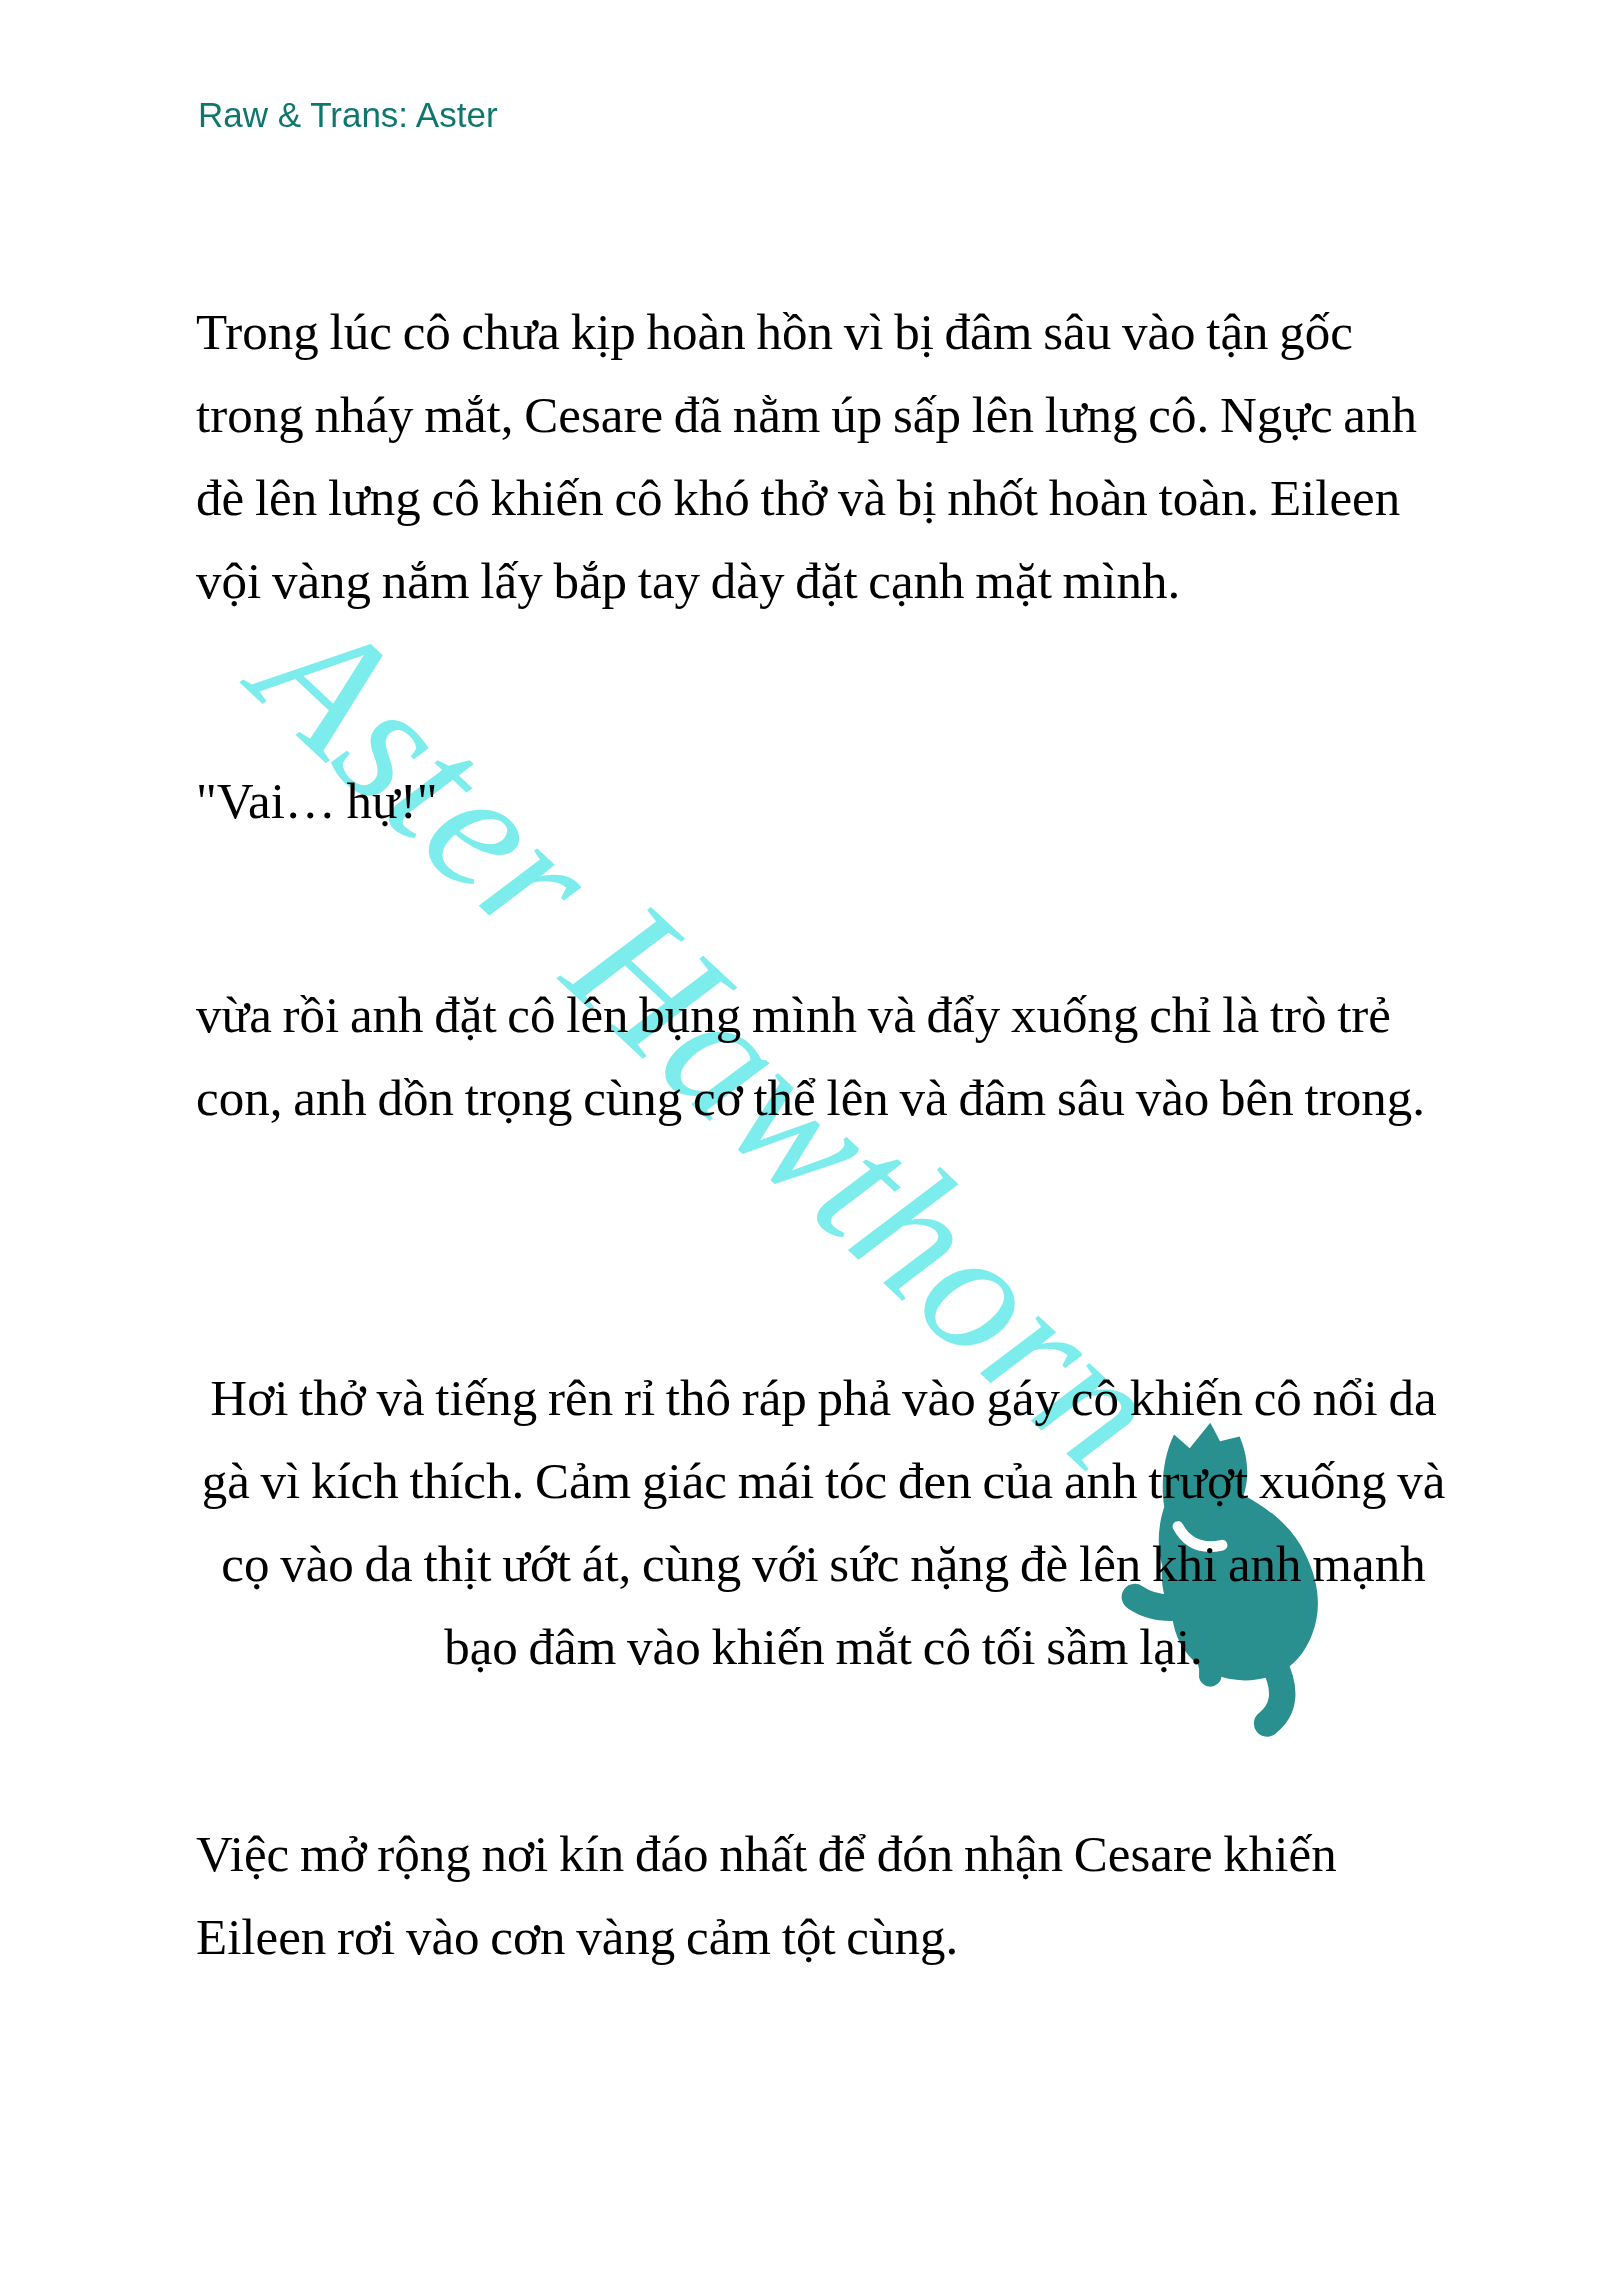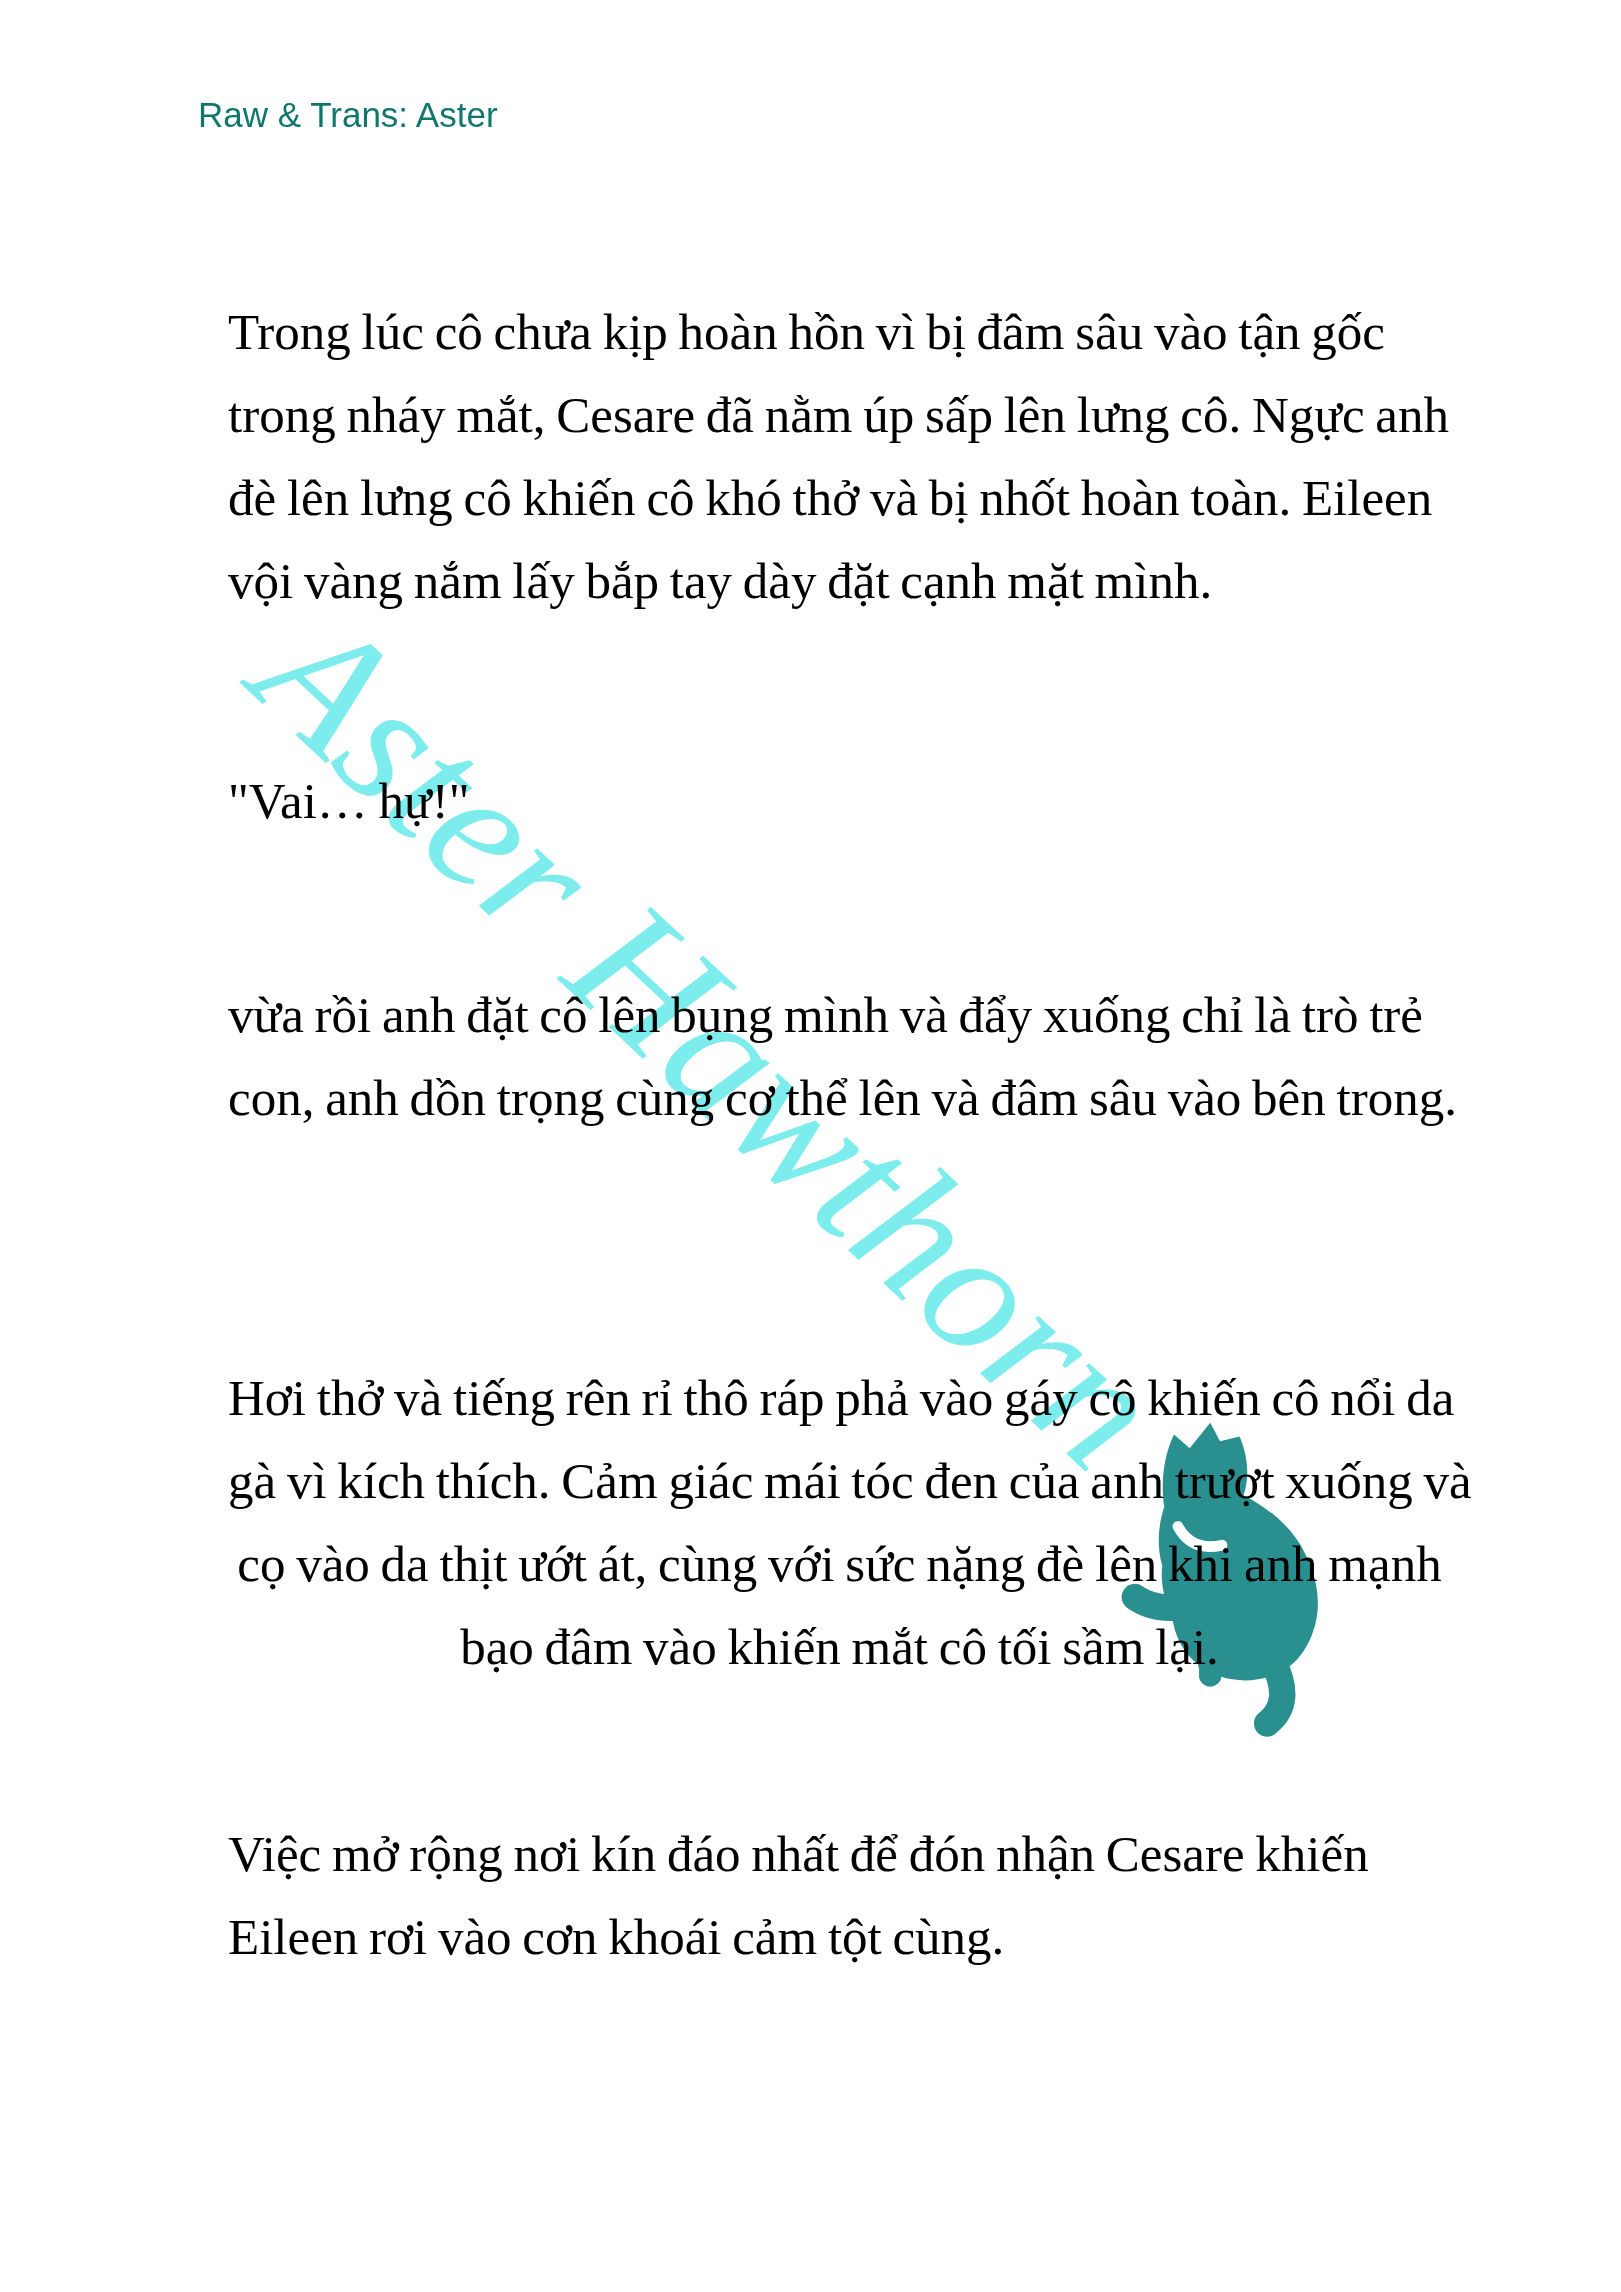--- a/index.html
+++ b/index.html
@@ -42,21 +42,21 @@
     z-index:2;
   }
   .para{
     position:absolute;
     left:196px;
     width:1255px;
     font-size:51px;
     line-height:83px;
     z-index:3;
   }
-  .para .line{white-space:nowrap;word-spacing:-2px;margin-left:32px;}
+  .para .line{white-space:nowrap;word-spacing:-2px;}
   .p1{top:291px;}
   .p2{top:760px;}
   .p3{top:974px;}
   .p4{top:1357px;text-align:center;}
   .p5{top:1813px;}
 </style>
 </head>
 <body>
 
 <div class="page">
@@ -106,17 +106,17 @@
 
   <div class="para p4">
     <div class="line">Hơi thở và tiếng rên rỉ thô ráp phả vào gáy cô khiến cô nổi da</div>
     <div class="line">gà vì kích thích. Cảm giác mái tóc đen của anh trượt xuống và</div>
     <div class="line">cọ vào da thịt ướt át, cùng với sức nặng đè lên khi anh mạnh</div>
     <div class="line">bạo đâm vào khiến mắt cô tối sầm lại.</div>
   </div>
 
   <div class="para p5">
     <div class="line">Việc mở rộng nơi kín đáo nhất để đón nhận Cesare khiến</div>
-    <div class="line">Eileen rơi vào cơn khoái cảm tột cùng.</div>
+    <div class="line">Eileen rơi vào cơn vàng cảm tột cùng.</div>
   </div>
 
 </div>
 
 
 </body></html>

